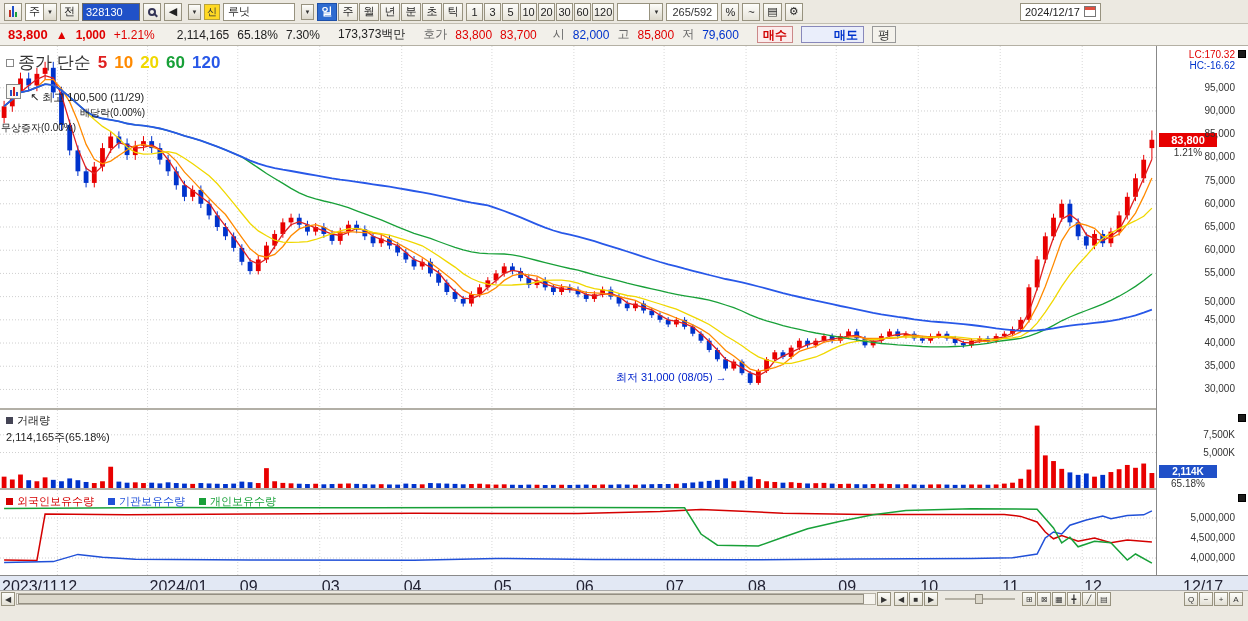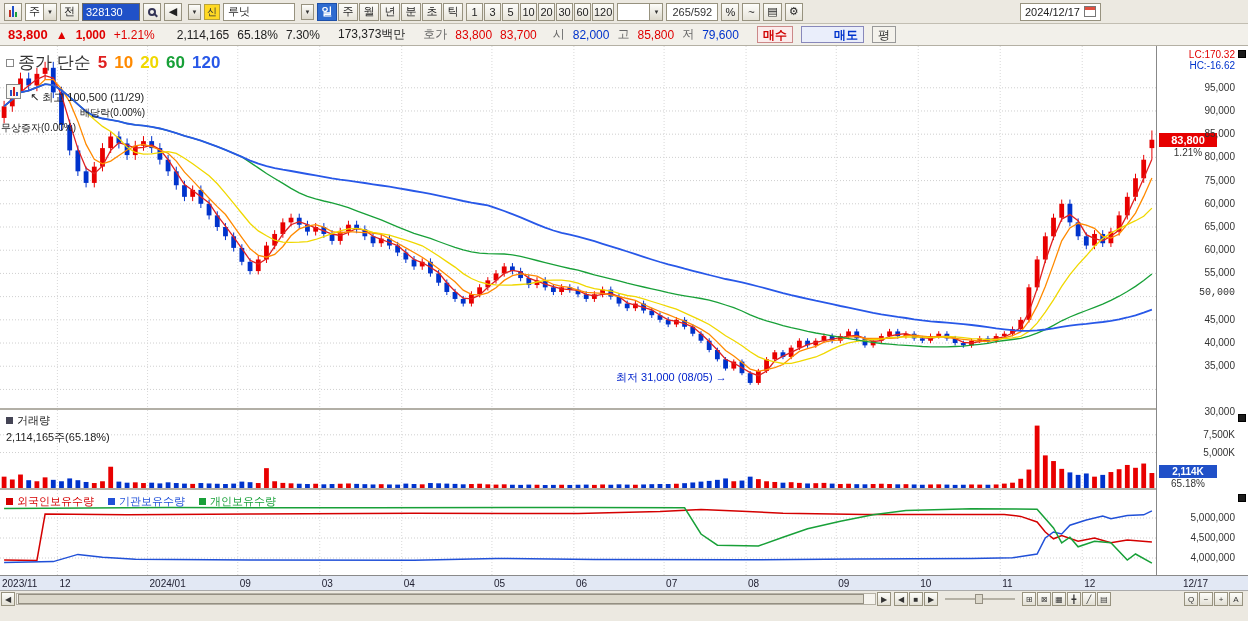--- a/index.html
+++ b/index.html
@@ -62,21 +62,21 @@
   .axis-col { position:absolute; left:1156px; top:0; width:92px; height:529px; background:#fff; border-left:1px solid #888; }
   .axis-lab { position:absolute; right:13px; font-size:10px; color:#333; white-space:nowrap; line-height:11px; }
   .lc { position:absolute; right:13px; top:3px; font-size:10px; color:#e00000; }
   .hc { position:absolute; right:13px; top:14px; font-size:10px; color:#0033cc; }
   .pbox { position:absolute; left:2px; width:58px; height:14px; background:#e60000; color:#fff; font-size:11px; font-weight:bold; text-align:center; line-height:14px; }
   .ppct { position:absolute; left:2px; width:58px; height:12px; background:#fff; color:#333; font-size:10px; text-align:center; line-height:12px; }
   .vbox { position:absolute; left:2px; width:58px; height:13px; background:#2050c8; color:#fff; font-size:10px; font-weight:bold; text-align:center; line-height:13px; }
   .vpct { position:absolute; left:2px; width:58px; height:12px; background:#fff; color:#333; font-size:10px; text-align:center; line-height:12px; }
   .collapse { position:absolute; right:2px; width:8px; height:8px; background:#1a1a1a; border:1px solid #000; }
   .axis-strip { position:absolute; top:529px; left:0; width:1248px; height:15px; background:#e2e8f4; border-top:1px solid #8a8a8a; }
-  .x-lab { position:absolute; top:2px; font-size:10px; color:#223; white-space:nowrap; }
+  .x-lab { position:absolute; top:2px; font-size:16px; color:#223; white-space:nowrap; }
 
   
   .scroll-row { position:relative; height:17px; background:#ece9e1; border-top:1px solid #aaa; }
   .sb-btn { position:relative; width:14px; height:14px; border:1px solid #97927f; background:linear-gradient(#fdfdfa,#e2dfd4); font-size:8px; color:#333; display:inline-flex; align-items:center; justify-content:center; vertical-align:top; }
   .scroll-row > .sb-btn { position:absolute; top:1px; }
   .sb-track { position:absolute; left:16px; top:2px; width:860px; height:12px; background:#f6f4ee; border:1px solid #b5b1a5; }
   .sb-thumb { position:absolute; left:1px; top:0; width:846px; height:10px; background:#dcd8cb; border:1px solid #948f82; }
   .sb-group { position:absolute; top:1px; display:flex; gap:1px; }
   .mini-slider { position:absolute; left:945px; top:3px; width:70px; height:10px; }
   .ms-track { position:absolute; top:4px; left:0; width:70px; height:2px; background:#b5b1a5; }
@@ -716,25 +716,25 @@
     <div class="collapse" style="top:448px"></div>
   <div class="axis-lab" style="top: 35.7692px;">95,000</div>
       <div class="axis-lab" style="top: 58.9744px;">90,000</div>
       <div class="axis-lab" style="top: 82.1795px;">85,000</div>
       <div class="axis-lab" style="top: 105.385px;">80,000</div>
       <div class="axis-lab" style="top: 128.59px; margin-left: 40px;">75,000</div>
       <div class="axis-lab" style="top: 151.795px;">60,000</div>
       <div class="axis-lab" style="top: 175px;">65,000</div>
       <div class="axis-lab" style="top: 198.205px;">60,000</div>
       <div class="axis-lab" style="top: 221.41px;">55,000</div>
-      <div class="axis-lab" style="top: 241px; font-family: Liberation Mono, monospace;">50,000</div>
+      <div class="axis-lab" style="top: 250px;">50,000</div>
       <div class="axis-lab" style="top: 267.821px;">45,000</div>
       <div class="axis-lab" style="top: 291.026px;">40,000</div>
       <div class="axis-lab" style="top: 314.231px;">35,000</div>
-      <div class="axis-lab" style="top: 337.436px; margin-top: 23px;">30,000</div>
+      <div class="axis-lab" style="top: 337.436px;">30,000</div>
       <div class="axis-lab" style="top: 382.818px;">7,500K</div>
       <div class="axis-lab" style="top: 400.545px;">5,000K</div>
       <div class="axis-lab" style="top: 466px;">5,000,000</div>
       <div class="axis-lab" style="top: 486px;">4,500,000</div>
       <div class="axis-lab" style="top: 506px;">4,000,000</div>
     </div>
 
   <div class="axis-strip">
     <div class="x-lab" style="left:1183px">12/17</div>
   <div class="x-lab" style="left: 2px;">2023/11</div>

